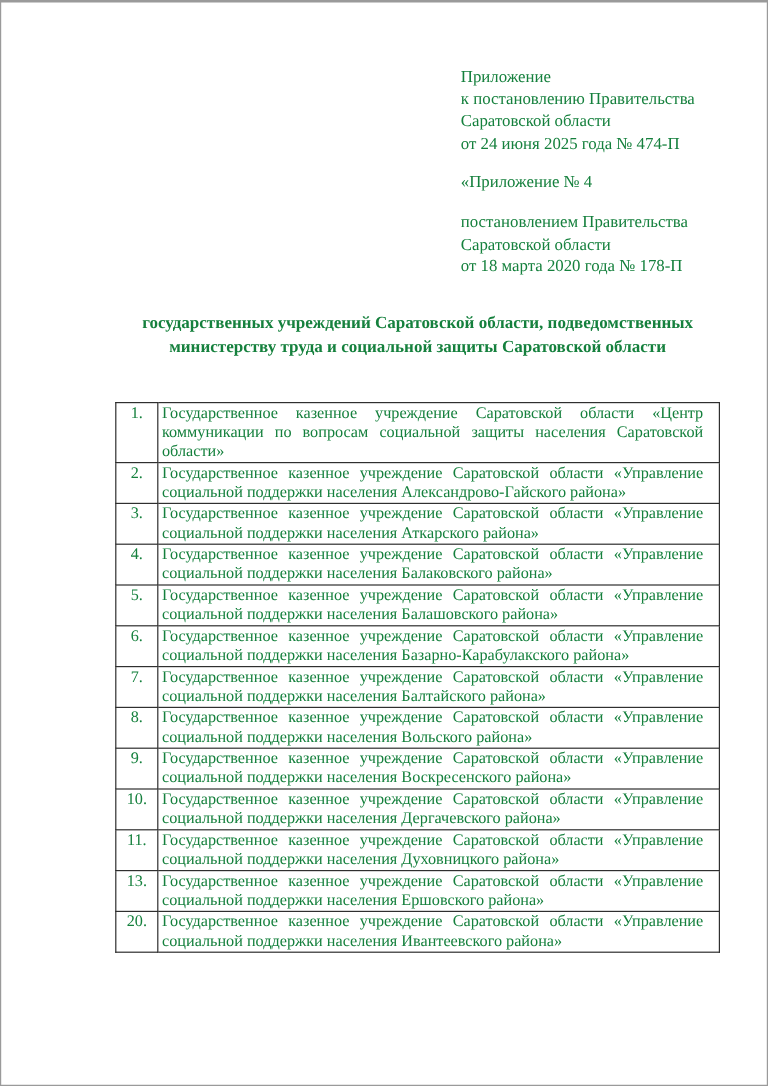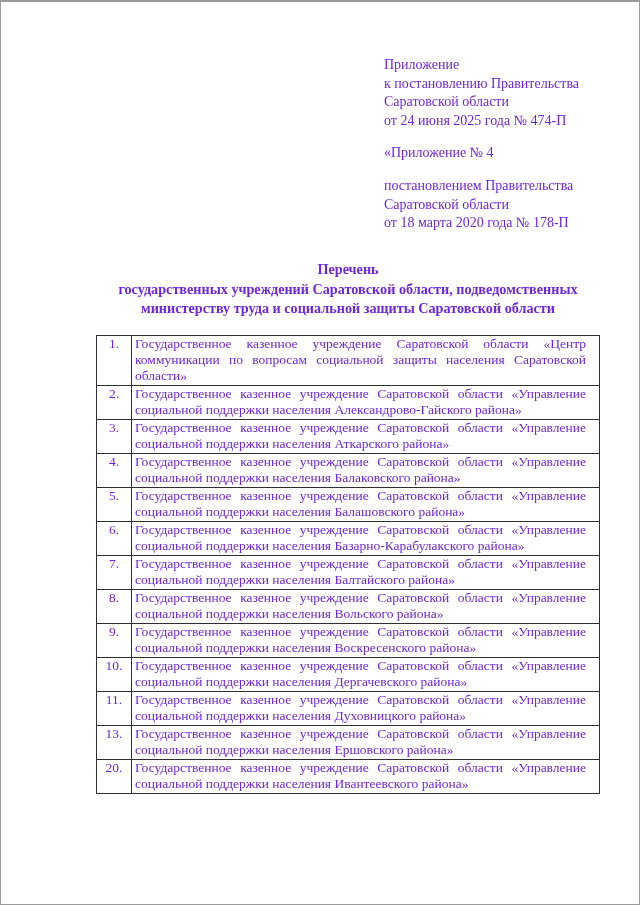--- a/index.html
+++ b/index.html
@@ -9,21 +9,21 @@
   }
   .page {
     position: relative;
     width: 640px;
     height: 905px;
     box-sizing: border-box;
     background: #ffffff;
     border: 1px solid #9a9a9a;
     border-top-width: 2px;
     font-family: "Liberation Serif", "DejaVu Serif", serif;
-    color: #6d28d9;
+    color: #15803d;
     overflow: hidden;
   }
   .header-block {
     position: absolute;
     left: 383px;
     top: 54px;
     width: 230px;
     font-size: 14px;
     line-height: 18.6px;
   }
@@ -78,21 +78,20 @@
       </div>
     <div class="hdr-group">«Приложение № 4</div>
     <div class="hdr-group">
         <div class="line">постановлением Правительства</div>
         <div class="line">Саратовской области</div>
         <div class="line">от 18 марта 2020 года № 178-П</div>
       </div>
   </div>
 
   <div class="title-block">
-      <div class="line">Перечень</div>
       <div class="line">государственных учреждений Саратовской области, подведомственных</div>
       <div class="line">министерству труда и социальной защиты Саратовской области</div>
     </div>
 
   <table class="doc-table">
     <tbody>
         <tr>
           <td class="num">1.</td>
           <td class="txt">Государственное казенное учреждение Саратовской области «Центр коммуникации по вопросам социальной защиты населения Саратовской области»</td>
         </tr>

